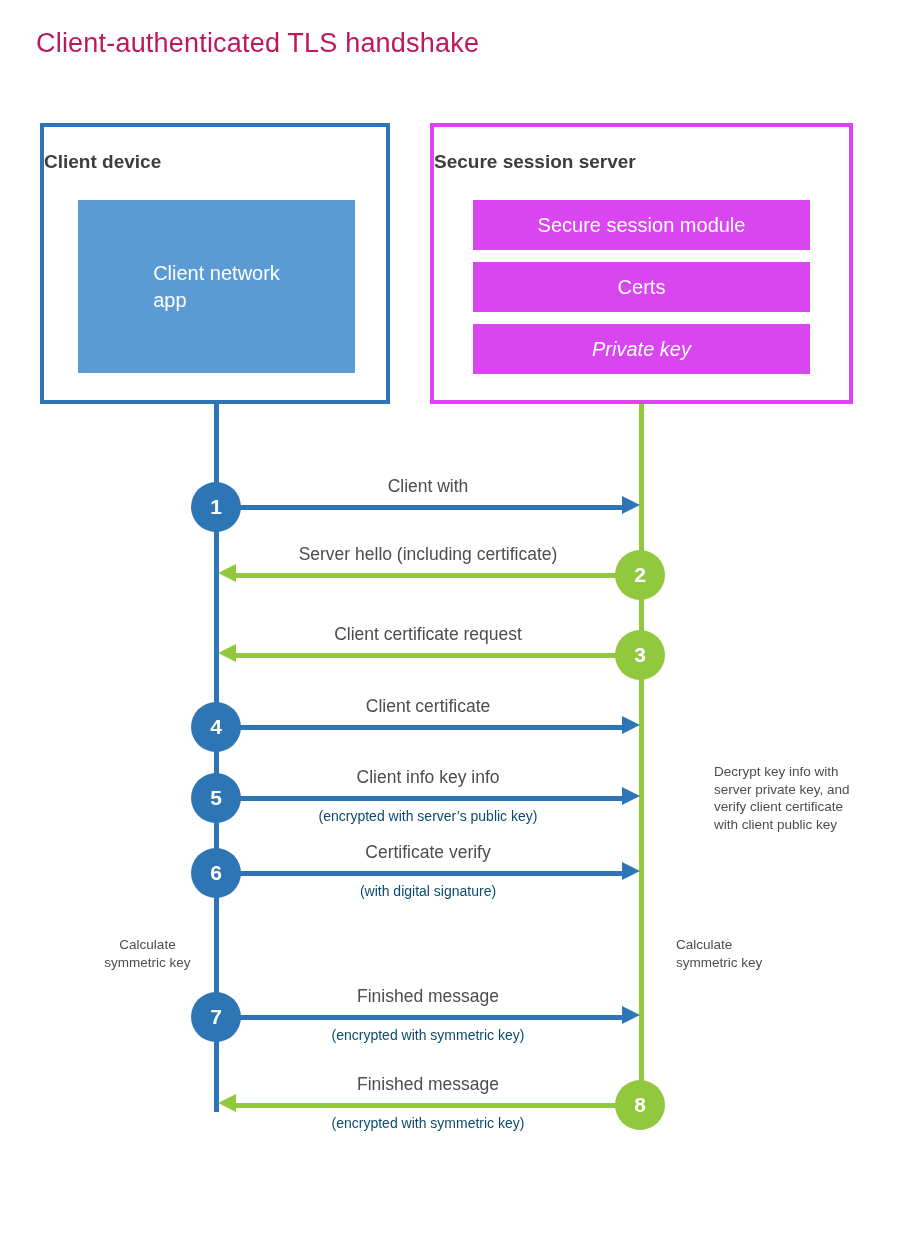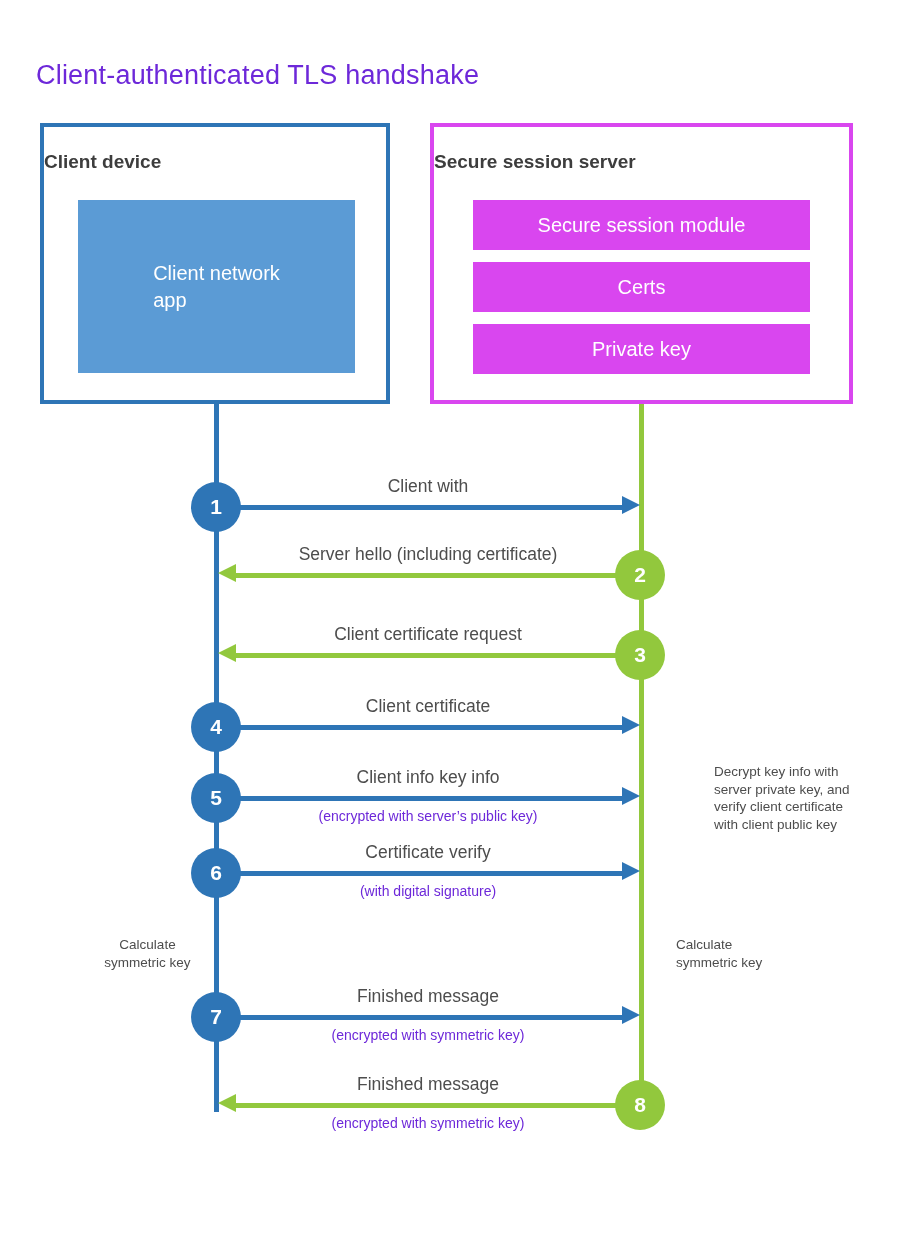--- a/index.html
+++ b/index.html
@@ -5,21 +5,21 @@
   html,body { margin:0; padding:0; background:#ffffff; }
   #canvas {
     position:relative; width:900px; height:1256px; background:#ffffff;
     font-family:"Liberation Sans", sans-serif; overflow:hidden;
   }
   .preline { white-space:pre-line; }
 
   
   #page-title {
     position:absolute; left:36px; top:28px;
-    font-size:27px; font-weight:300; color:#6d28d9; letter-spacing:0.2px;margin-top:32px;
+    font-size:27px; font-weight:300; color:#be185d; letter-spacing:0.2px;
   }
 
   
   .entity-box { position:absolute; top:123px; height:281px; background:#fff; box-sizing:border-box; }
   #client-box { left:40px;  width:350px; border:4px solid #2e75b6; }
   #server-box { left:430px; width:423px; border:4px solid #d946ef; }
   .entity-title {
     position:absolute; top:24px; left:0; right:0; text-align:left;
     font-size:19px; font-weight:bold; color:#3d3d3d;
   }
@@ -28,21 +28,21 @@
     background:#5b9bd5; color:#ffffff; font-size:20px; line-height:1.35;
     display:flex; align-items:center; justify-content:center; text-align:left;
   }
   .server-bar {
     position:absolute; left:39px; width:337px; height:50px; background:#d946ef;
     color:#ffffff; font-size:20px;
     display:flex; align-items:center; justify-content:center;
   }
   #server-bar-0 { top:73px; }
   #server-bar-1 { top:135px; }
-  #server-bar-2 { top:197px; }
+  #server-bar-2 { top:197px;font-style:italic; }
 
   
   .lifeline { position:absolute; width:5px; }
   #lifeline-client { left:214px; top:404px; height:708px; background:#2e75b6; }
   #lifeline-server { left:639px; top:404px; height:701px; background:#92c83d; }
 
   
   .msg { position:absolute; left:216px; width:424px; height:0; }
   .m1{top:507px} .m2{top:575px} .m3{top:655px} .m4{top:727px}
   .m5{top:798px} .m6{top:873px} .m7{top:1017px} .m8{top:1105px}
@@ -63,21 +63,21 @@
   }
   .msg.blue  .circle { left:-25px;  background:#2e75b6; }
   .msg.green .circle { right:-25px; background:#92c83d; }
 
   .msg .label {
     position:absolute; left:0; right:0; top:-31px; text-align:center;
     font-size:17.5px; color:#4d4d4d;
   }
   .msg .sublabel {
     position:absolute; left:0; right:0; top:10px; text-align:center;
-    font-size:14px; color:#6d28d9;
+    font-size:14px; color:#0c4a6e;
   }
 
   
   .note { position:absolute; font-size:13.5px; line-height:17.5px; color:#4d4d4d; }
   #note-decrypt    { left:667px; top:763px; width:180px;margin-left:47px; }
   #note-calc-left  { left:85px;  top:936px; width:125px; text-align:center; }
   #note-calc-right { left:676px; top:936px; width:125px; text-align:left; }
 </style>
 </head>
 <body>

